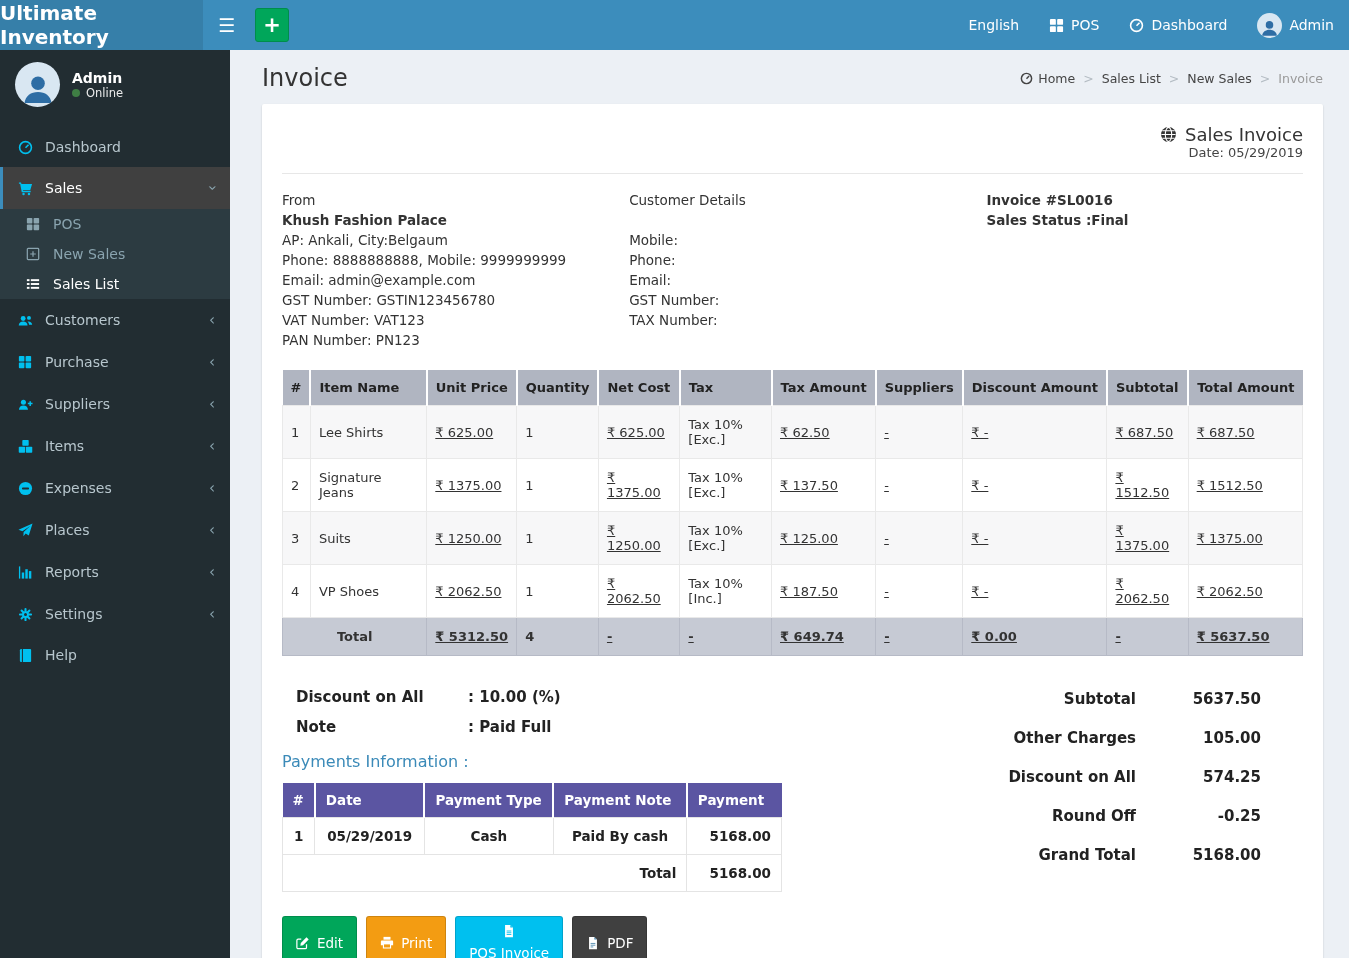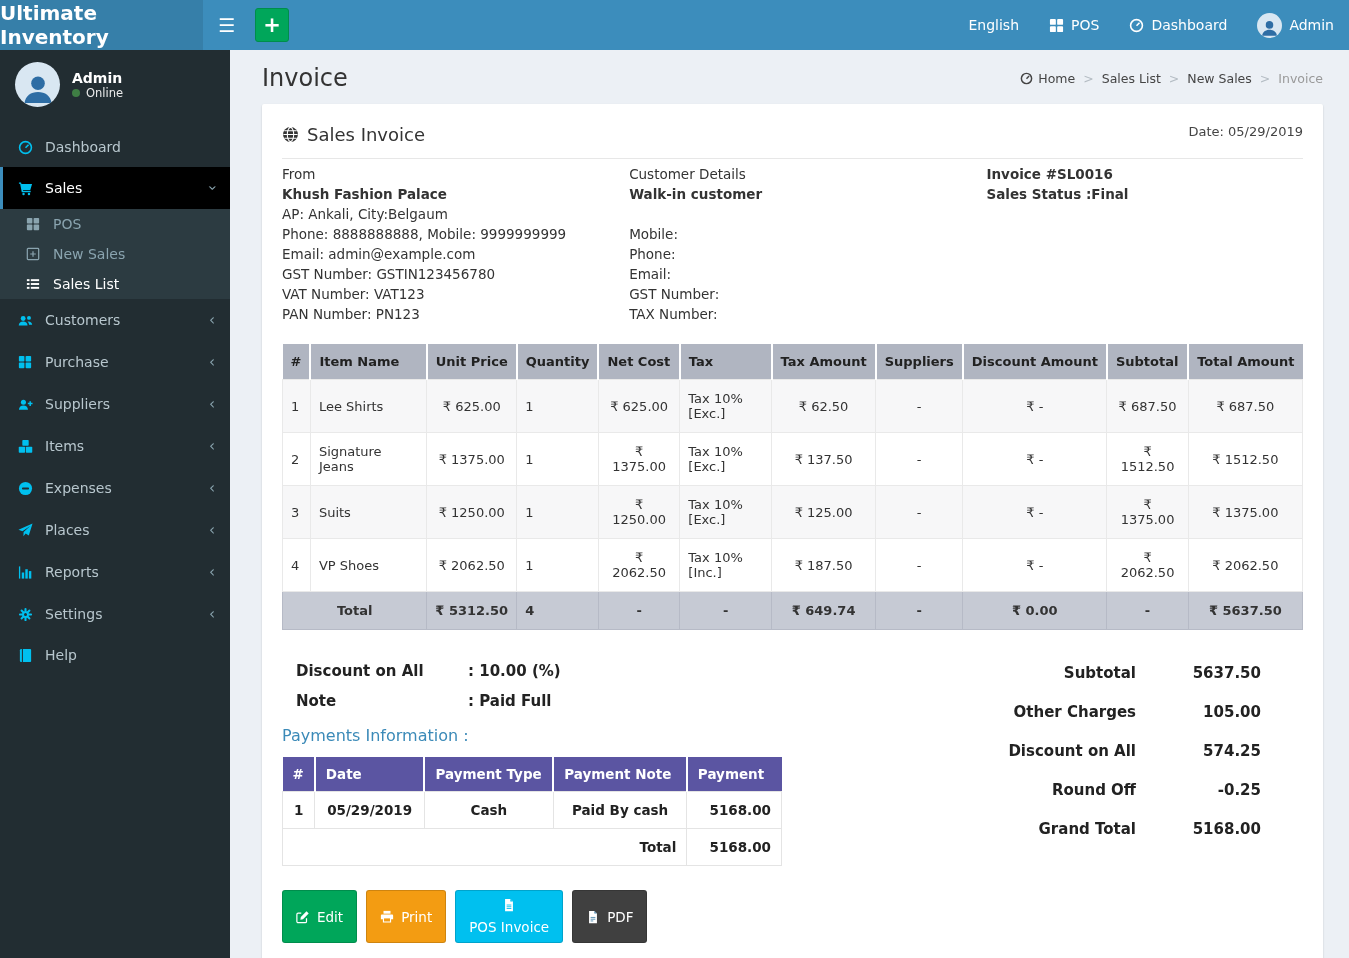--- a/index.html
+++ b/index.html
@@ -23,55 +23,55 @@
   .user-avatar { width:45px; height:45px; border-radius:50%; background:#d9e7f2; overflow:hidden; display:flex; align-items:flex-end; justify-content:center; flex:none; }
   .user-meta .user-name { color:#fff; font-weight:bold; font-size:14px; margin-bottom:5px; }
   .user-status { color:#ececec; font-size:11.5px; display:flex; align-items:center; gap:6px; }
   .status-dot { width:8px; height:8px; border-radius:50%; background:#3f7e44; display:inline-block; }
   .sidebar-menu { list-style:none; margin-top:6px; }
   .menu-item { display:flex; align-items:center; gap:10px; padding:12px 15px 12px 12px; color:#b8c7ce; font-size:14px; border-left:3px solid transparent; cursor:pointer; }
   .menu-item .mi { width:20px; color:#00c0ef; display:flex; justify-content:center; flex:none; }
   .menu-item .chev { margin-left:auto; color:#8aa4af; font-size:15px; }
   .chev-left { display:inline-block; }
   .chev-down { display:inline-block; transform:rotate(-90deg); }
-  .menu-item.active { background:#000000; border-left-color:#3c8dbc; color:#fff; }
+  .menu-item.active { background:#404040; border-left-color:#3c8dbc; color:#fff; }
   .submenu { list-style:none; background:#2c3b41; }
   .submenu .menu-item { padding:7px 15px 7px 20px; border-left:3px solid transparent; color:#8aa4af; }
   .submenu .menu-item .mi { color:#8aa4af; }
   .submenu .menu-item.sub-active { color:#fff; }
   .submenu .menu-item.sub-active .mi { color:#fff; }
 
   
   .content-wrapper { margin-left:230px; min-height:857px; background:#ecf0f5; }
   .content-header { display:flex; align-items:center; justify-content:space-between; padding:14px 26px 12px 32px; }
   .page-title { font-size:24px; font-weight:normal; color:#333; }
   .breadcrumb { display:flex; align-items:center; gap:8px; font-size:12.5px; color:#444; }
   .breadcrumb .crumb { display:flex; align-items:center; gap:5px; cursor:pointer; }
   .breadcrumb .sep { color:#b4bcc3; }
   .breadcrumb .current { color:#999; }
 
   .invoice-box { background:#fff; margin:0 26px 0 32px; border-radius:2px; box-shadow:0 1px 2px rgba(0,0,0,.18); padding:20px 20px 28px; }
-  .invoice-head { display:flex; justify-content:space-between; align-items:flex-start; padding-bottom:13px; border-bottom:1px solid #e7e7e7; margin-bottom:5px; }
+  .invoice-head { display:flex; justify-content:space-between; align-items:flex-end; padding-bottom:13px; border-bottom:1px solid #e7e7e7; margin-bottom:16px;flex-direction:column; }
   .invoice-title { font-size:18px; color:#333; display:flex; align-items:center; gap:8px; }
   .invoice-date { font-size:13px; color:#444; }
 
   .info-cols { display:flex; margin-bottom:20px; }
   .info-col { font-size:13.5px; line-height:20px; color:#333; }
   .info-col.c1 { width:34%; }
   .info-col.c2 { width:35%; }
   .info-col.c3 { width:31%; }
   .b { font-weight:bold; }
   .spacer-line { height:20px; }
 
   .items-table { width:100%; border-collapse:collapse; font-size:13px; margin-bottom:22px; }
   .items-table th { background:#b0b5c1; color:#222; font-weight:bold; text-align:left; padding:10px 8px; border-right:2px solid #fff; white-space:nowrap; }
   .items-table th:last-child { border-right:none; }
   .items-table td { padding:11px 8px; border:1px solid #e9e9e9; color:#333; }
   .items-table tbody tr:nth-child(odd) { background:#f7f7f8; }
-  .items-table .tr { text-align:center; }
+  .items-table .tr { text-align:left;text-decoration:underline; }
   .items-table .total-row td { background:#c6cad4; font-weight:bold; border-color:#b6bac6; }
   .items-table .total-row .tc { text-align:center; }
   .col-num{width:2.5%} .col-item{width:12.2%} .col-price{width:8.6%} .col-qty{width:8%}
   .col-net{width:8%} .col-tax{width:10.6%} .col-taxamt{width:9.6%} .col-disc{width:7.9%}
   .col-discamt{width:13.6%} .col-sub{width:8%} .col-total{width:11%}
 
   .below-cols { display:flex; }
   .below-left { width:52%; }
   .kv { display:flex; font-weight:bold; font-size:15px; margin:10px 0 12px 14px; color:#222; }
   .kv .k { width:172px; }
@@ -364,21 +364,20 @@
         <div class="b">Khush Fashion Palace</div>
         <div>AP: Ankali, City:Belgaum</div>
         <div>Phone: 8888888888, Mobile: 9999999999</div>
         <div>Email: admin@example.com</div>
         <div>GST Number: GSTIN123456780</div>
         <div>VAT Number: VAT123</div>
         <div>PAN Number: PN123</div>
       </div>
       <div class="info-col c2">
         <div>Customer Details</div>
-        <div class="b">Walk-in customer</div>
         <div class="spacer-line"></div>
         <div>Mobile:</div>
         <div>Phone:</div>
         <div>Email:</div>
         <div>GST Number:</div>
         <div>TAX Number:</div>
       </div>
       <div class="info-col c3">
         <div class="b">Invoice #SL0016</div>
         <div class="b">Sales Status :Final</div>

